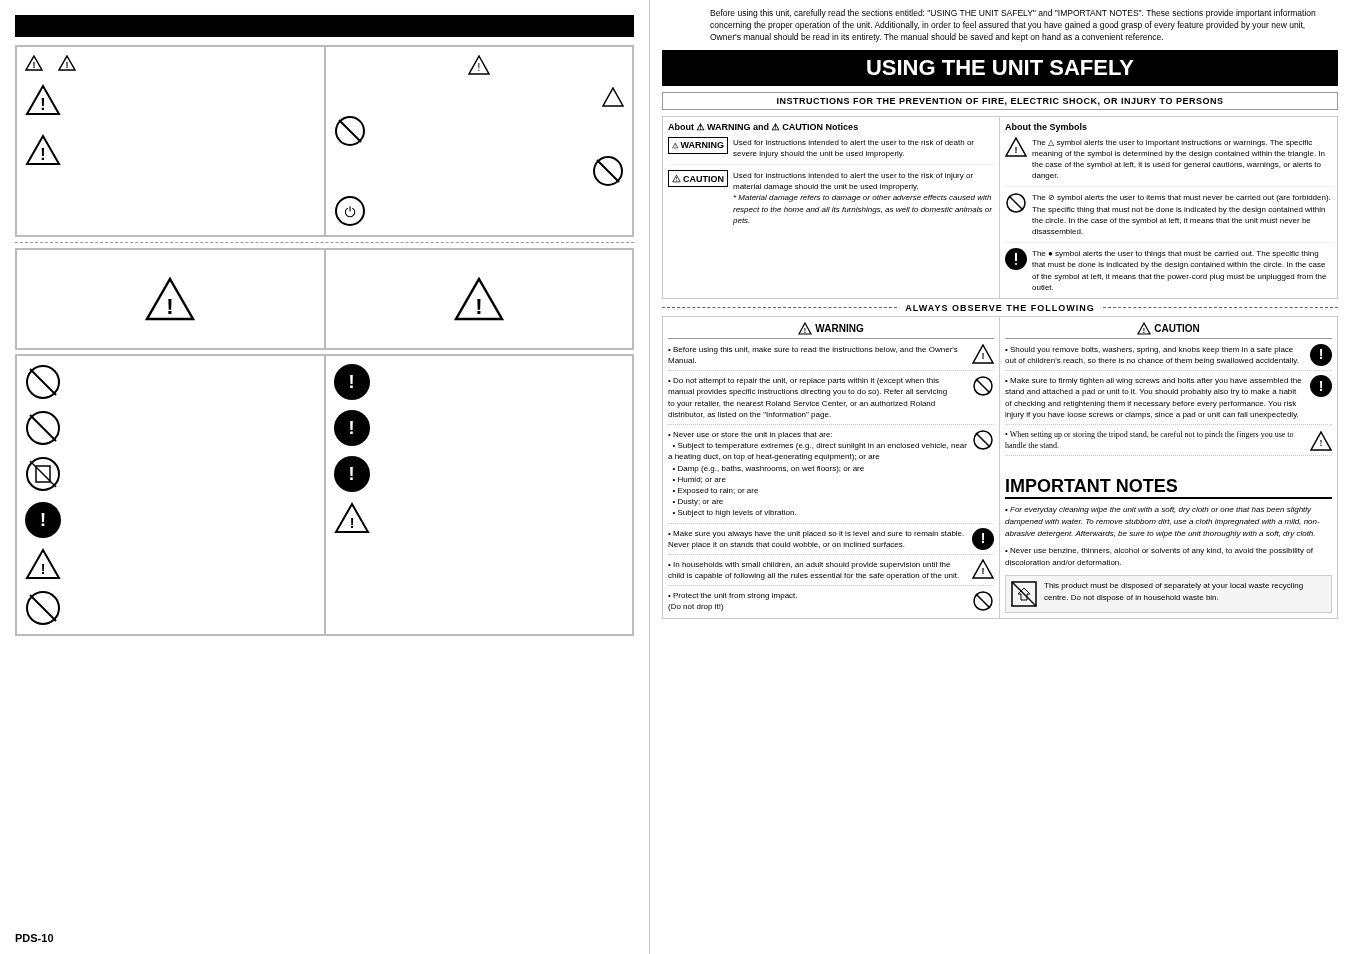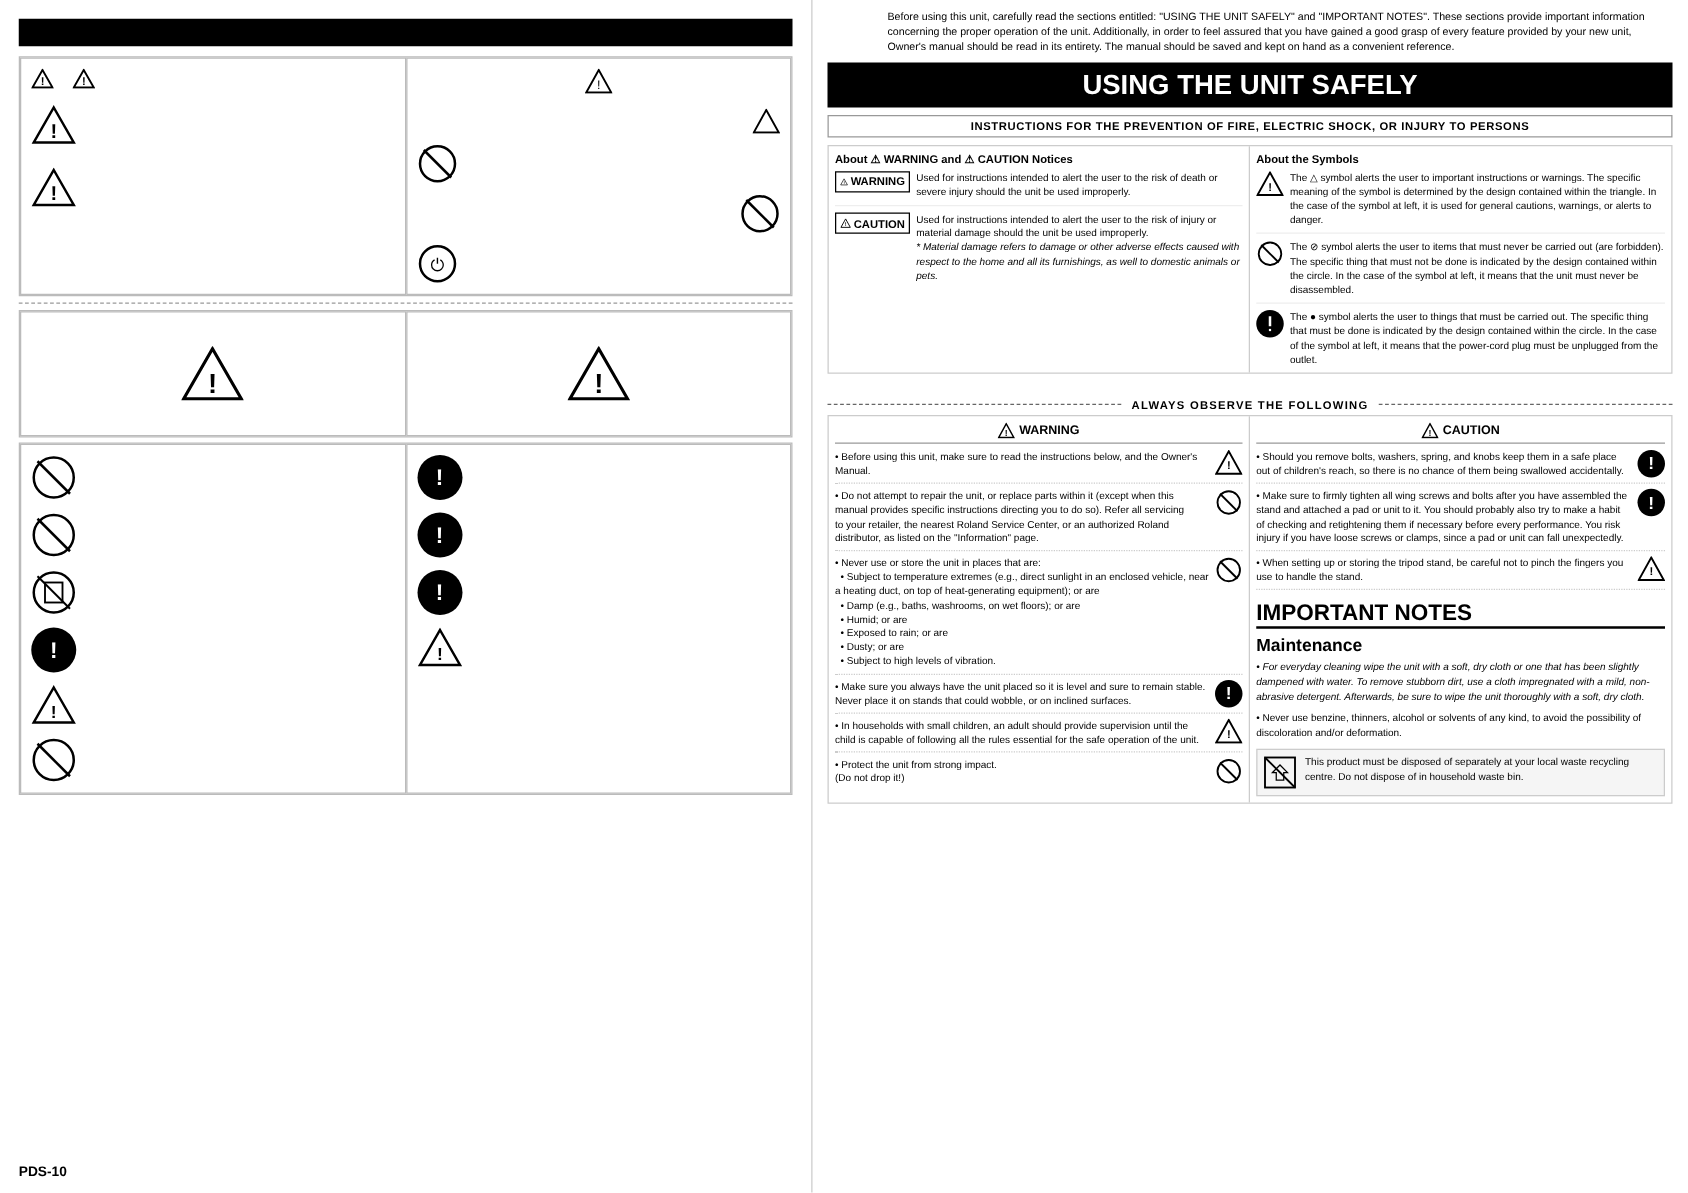--- a/index.html
+++ b/index.html
@@ -189,21 +189,21 @@
   </div>
 
   <div class="right-panel">
 
     <p class="intro-text">Before using this unit, carefully read the sections entitled: "USING THE UNIT SAFELY" and "IMPORTANT NOTES". These sections provide important information concerning the proper operation of the unit. Additionally, in order to feel assured that you have gained a good grasp of every feature provided by your new unit, Owner's manual should be read in its entirety. The manual should be saved and kept on hand as a convenient reference.</p>
 
     <div class="unit-safely-title">USING THE UNIT SAFELY</div>
 
     <div class="fire-box">INSTRUCTIONS FOR THE PREVENTION OF FIRE, ELECTRIC SHOCK, OR INJURY TO PERSONS</div>
 
-    <div style="display:grid; grid-template-columns:1fr 1fr; border:1px solid #ccc; margin-bottom:20px;">
+    <div style="display:grid; grid-template-columns:1fr 1fr; border:1px solid #ccc; margin-bottom:4px;">
 
       <div style="padding:5px; border-right:1px solid #ccc;">
         <div style="font-size:9px; font-weight:bold; margin-bottom:5px;">About ⚠ WARNING and ⚠ CAUTION Notices</div>
 
         <div style="display:flex; gap:5px; align-items:flex-start; padding-bottom:5px; border-bottom:1px solid #eee; margin-bottom:5px;">
           <div style="min-width:60px;">
             <div style="display:flex; align-items:center; gap:2px; font-weight:bold; font-size:9px; border:1px solid #000; padding:2px 3px;">
               <svg width="12" height="11" viewBox="0 0 12 11">
                   <polygon points="6,1 11,10 1,10" fill="none" stroke="#000" stroke-width="1"></polygon>
                   <text x="6" y="9" text-anchor="middle" font-size="6" font-weight="bold">!</text>
@@ -341,31 +341,30 @@
           </div>
         </div>
 
         <div style="display:flex; gap:5px; align-items:flex-start; padding-bottom:4px; border-bottom:1px dotted #ccc; margin-bottom:4px; font-size:8px; line-height:1.4;">
           <div style="flex:1;">• Make sure to firmly tighten all wing screws and bolts after you have assembled the stand and attached a pad or unit to it. You should probably also try to make a habit of checking and retightening them if necessary before every performance. You risk injury if you have loose screws or clamps, since a pad or unit can fall unexpectedly.</div>
           <div style="min-width:22px; width:22px; height:22px; border-radius:50%; background:#000; display:flex; align-items:center; justify-content:center;">
             <span style="color:#fff; font-weight:bold; font-size:14px;">!</span>
           </div>
         </div>
 
-        <div style="display:flex; gap:5px; align-items:flex-start; padding-bottom:4px; border-bottom:1px dotted #ccc; margin-bottom:8px; font-size:8px; line-height:1.4;">
+        <div style="display:flex; gap:5px; align-items:flex-end; padding-bottom:4px; border-bottom:1px dotted #ccc; margin-bottom:20px; font-size:8px; line-height:1.4;font-family:Liberation Serif, serif;">
           <div style="flex:1;">• When setting up or storing the tripod stand, be careful not to pinch the fingers you use to handle the stand.</div>
           <svg width="22" height="20" viewBox="0 0 22 20" style="min-width:22px;">
               <polygon points="11,1 21,19 1,19" fill="none" stroke="#000" stroke-width="1.5"></polygon>
               <text x="11" y="15" text-anchor="middle" font-size="9" font-weight="bold">!</text>
             </svg>
         </div>
 
         <div style="margin-top:8px;">
           <div style="font-size:18px; font-weight:bold; border-bottom:2px solid #000; margin-bottom:5px;">IMPORTANT NOTES</div>
-          <div style="font-size:14px; font-weight:bold; margin-bottom:4px;">Maintenance</div>
           <p style="font-size:8px; line-height:1.5; margin-bottom:5px;font-style:italic;">• For everyday cleaning wipe the unit with a soft, dry cloth or one that has been slightly dampened with water. To remove stubborn dirt, use a cloth impregnated with a mild, non-abrasive detergent. Afterwards, be sure to wipe the unit thoroughly with a soft, dry cloth.</p>
           <p style="font-size:8px; line-height:1.5; margin-bottom:5px;">• Never use benzine, thinners, alcohol or solvents of any kind, to avoid the possibility of discoloration and/or deformation.</p>
 
           <div style="display:flex; align-items:flex-start; gap:6px; margin-top:6px; background:#f5f5f5; padding:4px; border:1px solid #ccc;">
             <svg width="28" height="28" viewBox="0 0 28 28" style="min-width:28px;">
               <rect x="2" y="2" width="24" height="24" fill="none" stroke="#000" stroke-width="1.5"></rect>
               <line x1="2" y1="2" x2="26" y2="26" stroke="#000" stroke-width="1.5"></line>
               <path d="M8 14 L14 8 L20 14 L17 14 L17 20 L11 20 L11 14 Z" fill="none" stroke="#000" stroke-width="1"></path>
             </svg>
             <p style="font-size:8px; line-height:1.5;">This product must be disposed of separately at your local waste recycling centre. Do not dispose of in household waste bin.</p>

